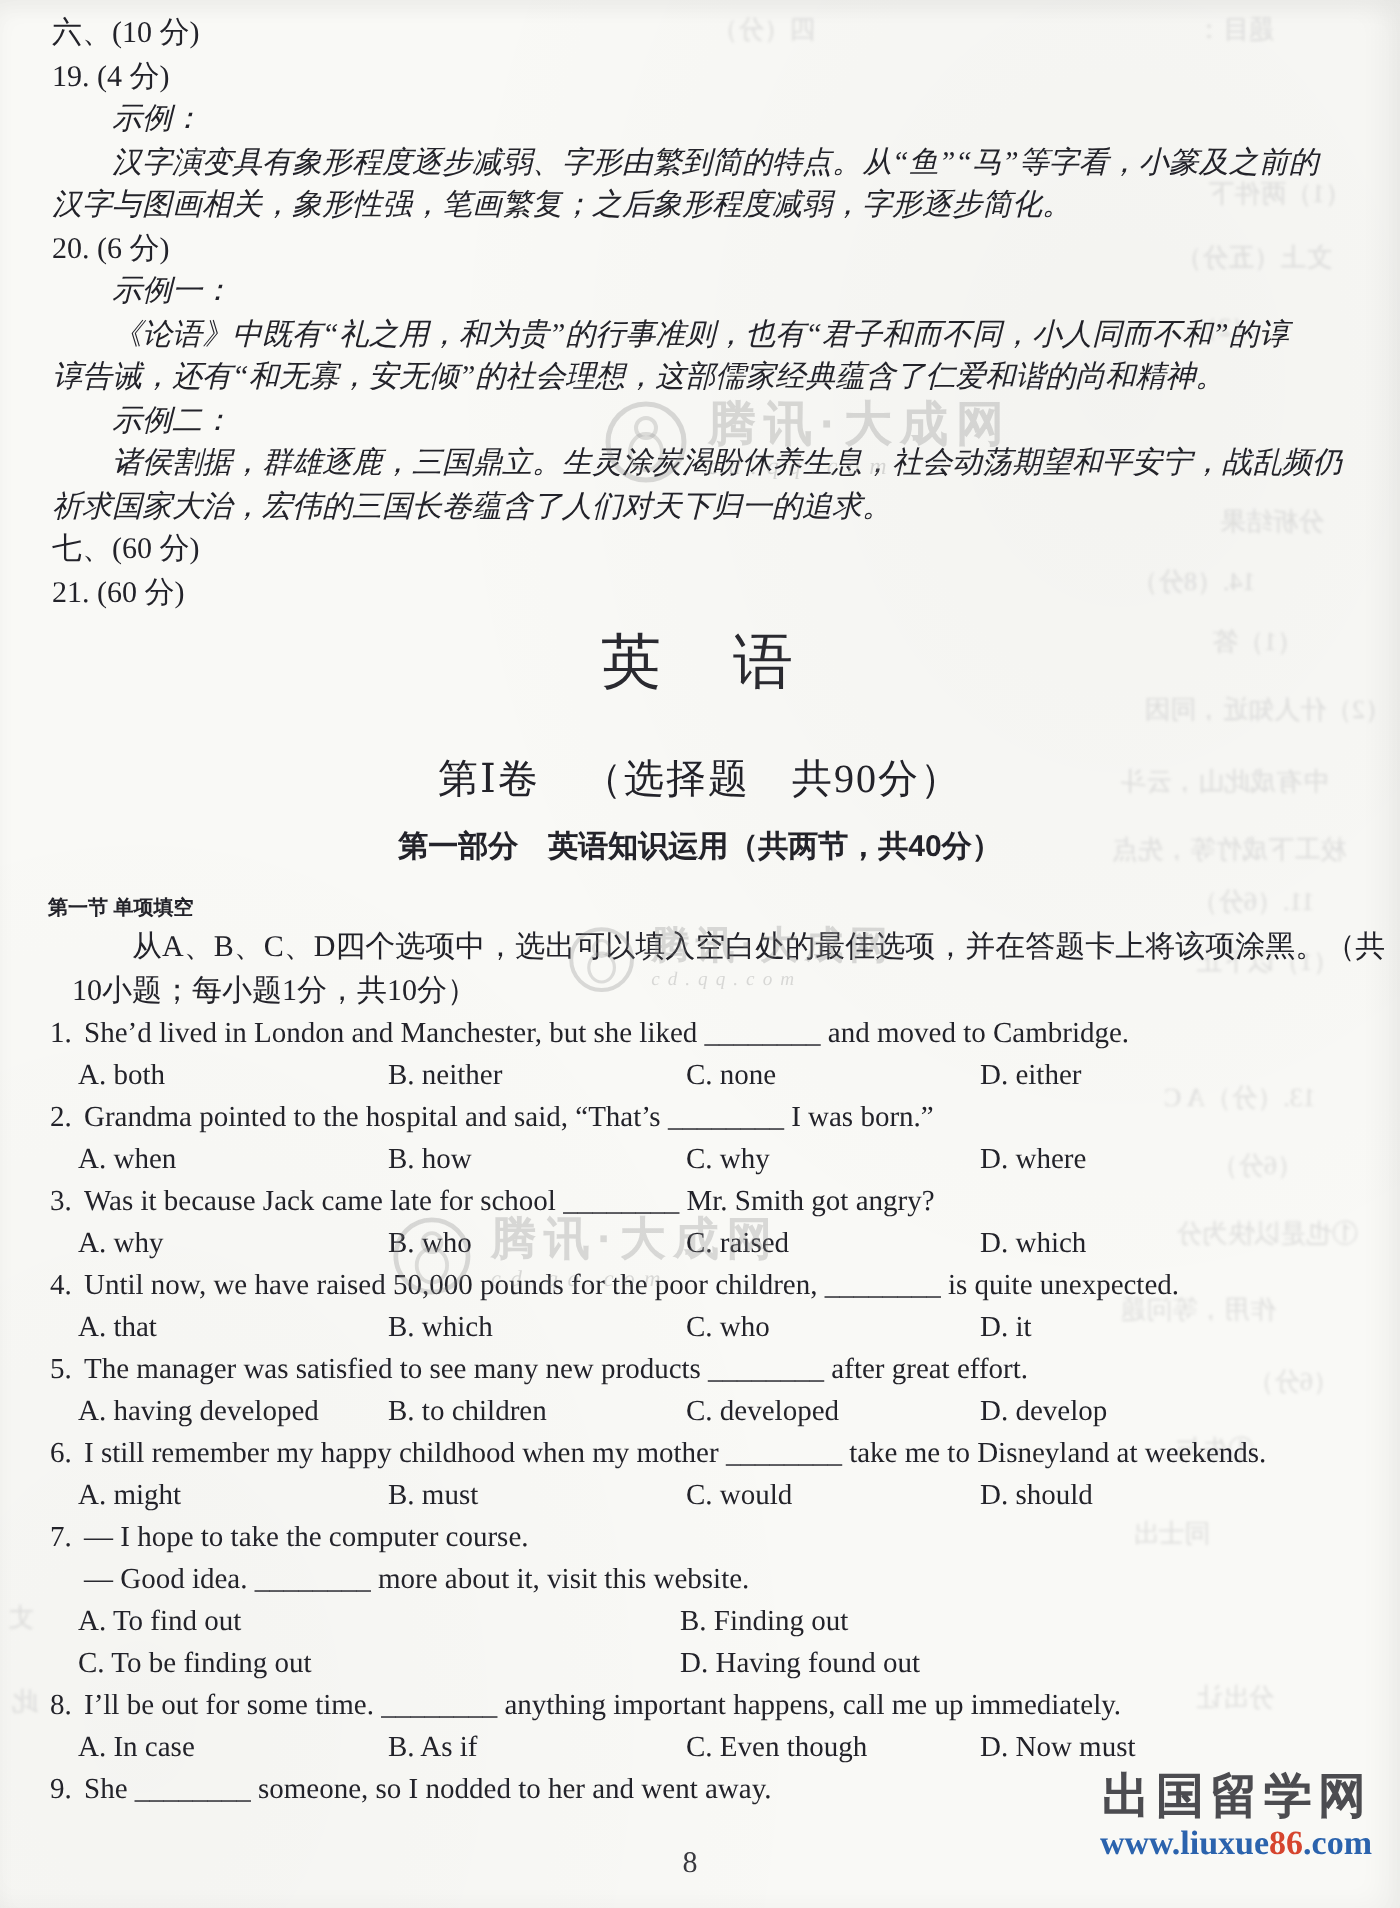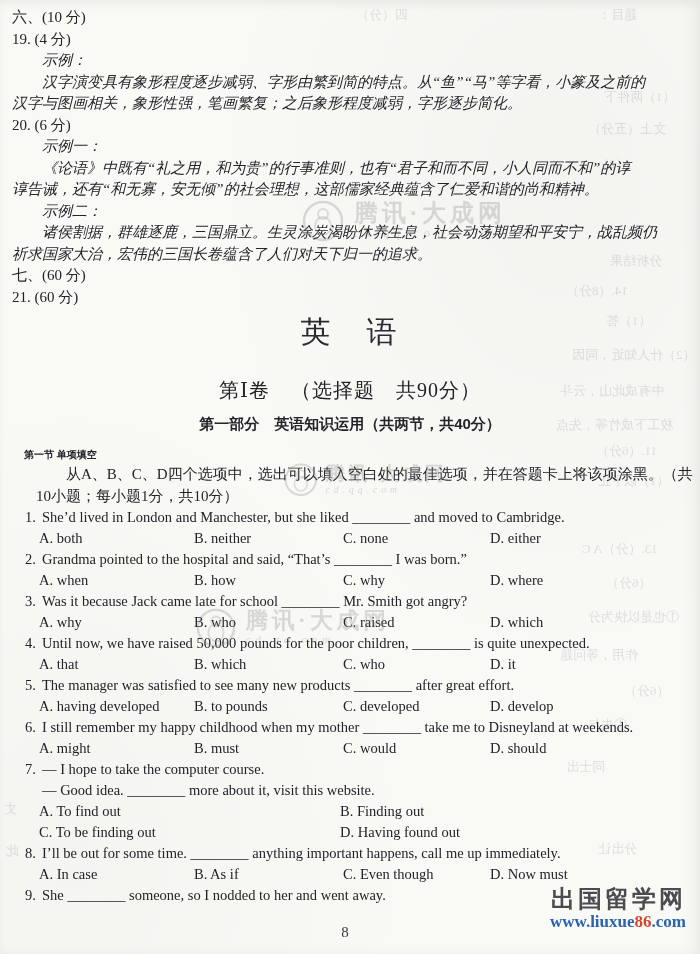--- a/index.html
+++ b/index.html
@@ -9,21 +9,21 @@
       radial-gradient(ellipse at 80% 20%, rgba(0,0,0,0.025), transparent 45%),
       radial-gradient(ellipse at 10% 90%, rgba(0,0,0,0.02), transparent 40%),
       #f9f9f6;
     box-shadow: inset -8px 0 14px rgba(0,0,0,0.045), inset 0 6px 10px rgba(0,0,0,0.03);
     overflow:hidden;
     color:#23232a;
     font-family:"Liberation Serif","DejaVu Serif",serif;
   }
 
   
-  .cn { padding:7px 24px 0 12px; font-size:15px; line-height:21.5px; }
+  .cn { padding:7px 24px 0 26px; font-size:15px; line-height:21.5px; }
   .cn .ln { white-space:nowrap; }
   .cn .ln-indent { padding-left:30px; font-style:italic; }
   .cn .ln-pfirst { padding-left:30px; font-style:italic; }
   .cn .ln-para   { font-style:italic; }
   .cn .ln-num { font-style:normal; }
 
   
   .title { text-align:center; font-size:30px; line-height:36px; margin-top:6px; letter-spacing:3px; color:#2a2a30; }
   .volume { text-align:center; font-size:20px; line-height:24px; margin-top:28px; letter-spacing:1px; }
   .part { text-align:center; font-size:15px; line-height:18px; margin-top:13px; font-weight:bold;
@@ -159,21 +159,21 @@
           <span class="opt">A. that</span>
           <span class="opt">B. which</span>
           <span class="opt">C. who</span>
           <span class="opt">D. it</span>
         </div>
       </div>
       <div class="q">
         <div class="q-stem"><span class="q-num">5.</span>The manager was satisfied to see many new products ________ after great effort.</div>
         <div class="opts">
           <span class="opt">A. having developed</span>
-          <span class="opt">B. to pounds</span>
+          <span class="opt">B. to children</span>
           <span class="opt">C. developed</span>
           <span class="opt">D. develop</span>
         </div>
       </div>
       <div class="q">
         <div class="q-stem"><span class="q-num">6.</span>I still remember my happy childhood when my mother ________ take me to Disneyland at weekends.</div>
         <div class="opts">
           <span class="opt">A. might</span>
           <span class="opt">B. must</span>
           <span class="opt">C. would</span>

